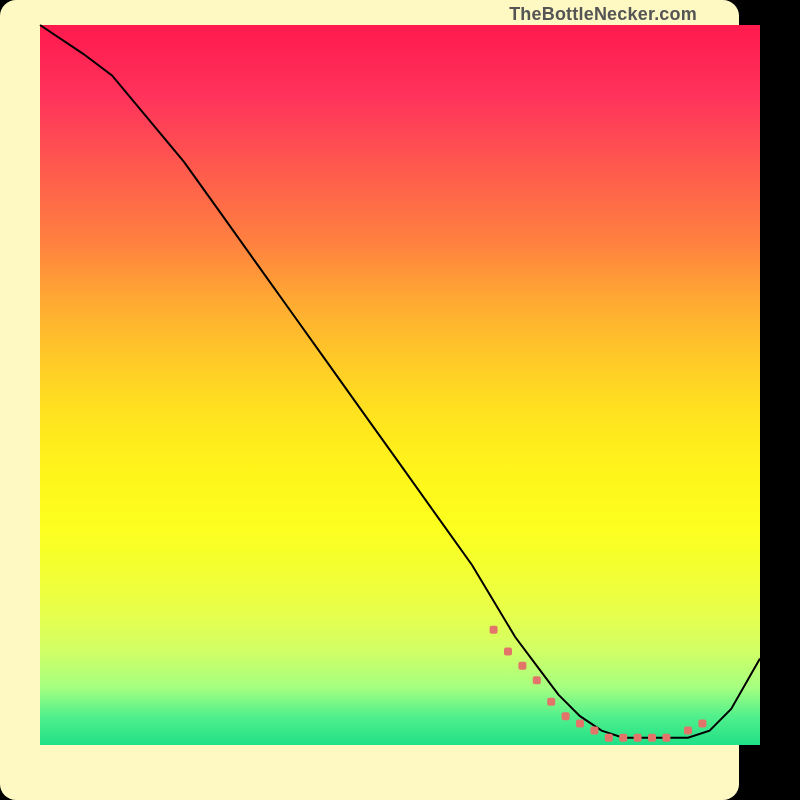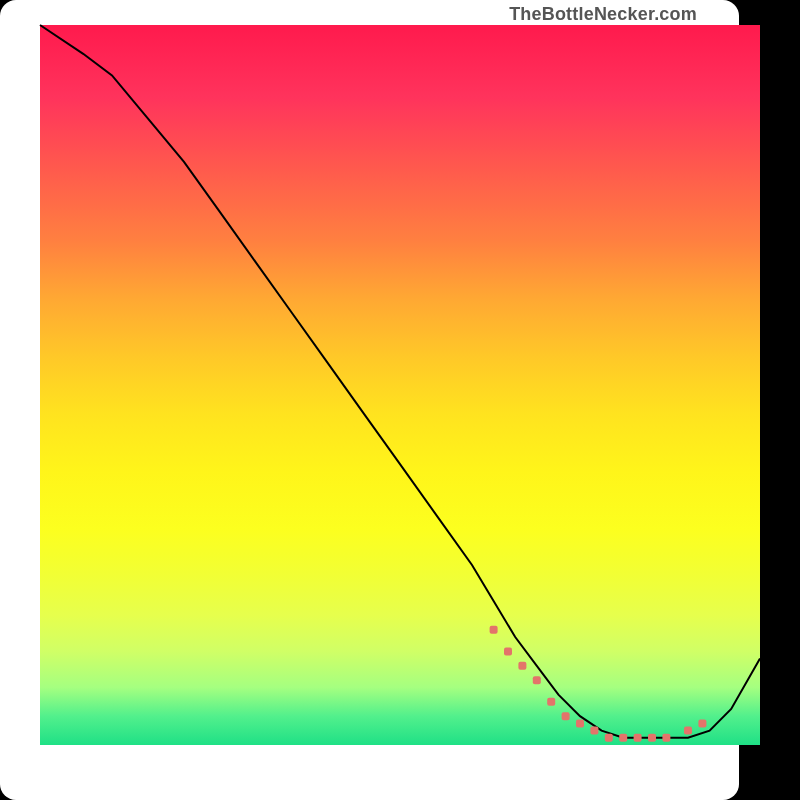--- a/index.html
+++ b/index.html
@@ -1,17 +1,17 @@
 <!DOCTYPE html>
 <html><head>
 <meta charset="utf-8">
 <style>
   * { margin: 0; padding: 0; box-sizing: border-box; }
   html, body { width: 800px; height: 800px; background: #000; overflow: hidden; font-family: Arial, sans-serif; }
-  .stage { position: relative; width: 739px; height: 800px; background: #ffffff; border-radius: 16px; }
+  .stage { position: relative; width: 739px; height: 800px; background: #fef9c3; border-radius: 16px; }
   .plot-area {
     position: absolute;
     left: 40px;
     top: 25px;
     width: 720px;
     height: 720px;
     background: linear-gradient(to bottom,
       #ff1a4d 0%,
       #ff335c 10%,
       #ff5a4d 20%,

